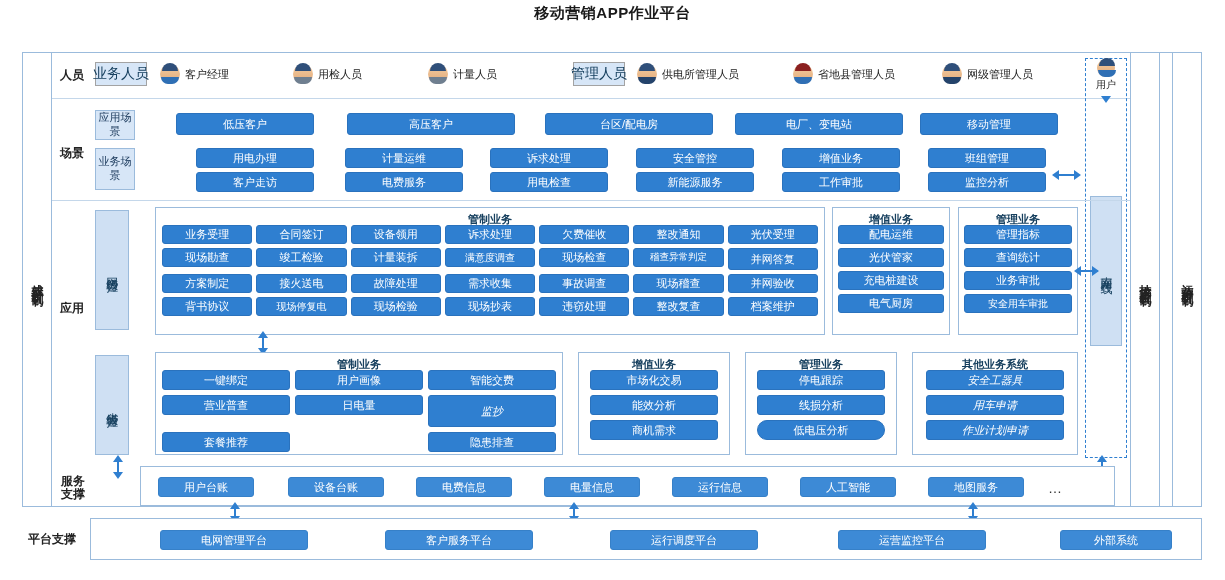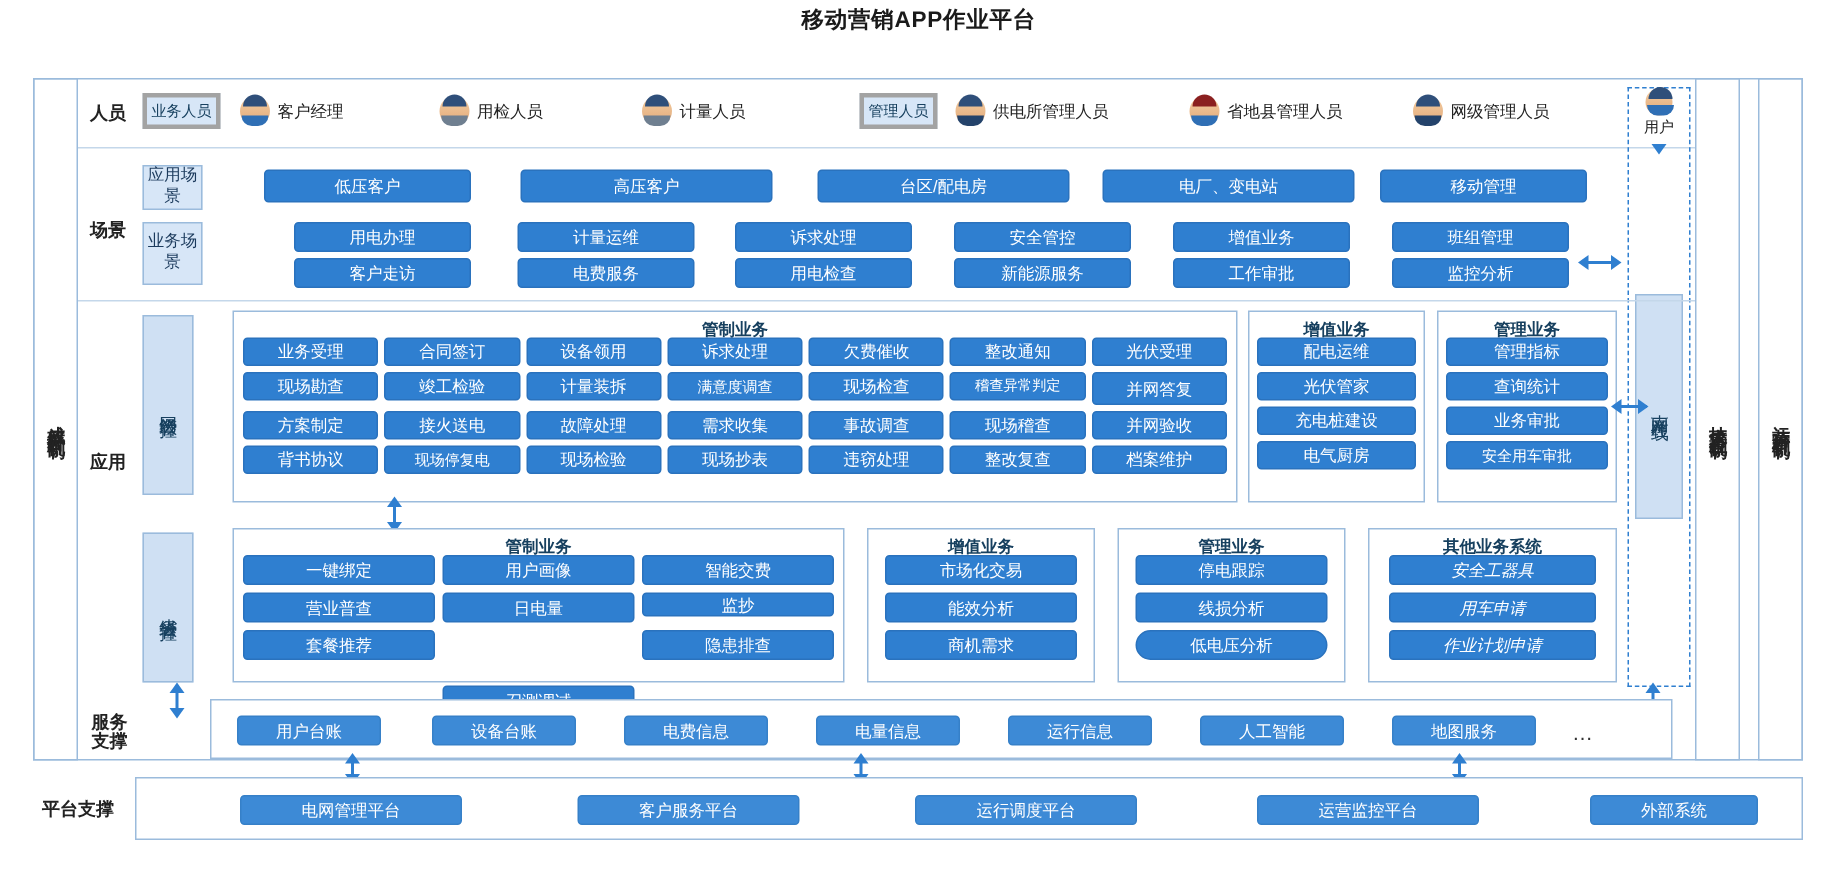--- a/index.html
+++ b/index.html
@@ -43,21 +43,21 @@
     display:flex;align-items:center;justify-content:center;
     font-size:11px;color:#1b3a5c;text-align:center;line-height:1.25;box-sizing:border-box;
   }
   .vsublabel{
     position:absolute;background:#cfe0f3;border:1px solid #9bbbdc;
     display:flex;align-items:center;justify-content:center;
     font-size:12px;color:#17405f;text-align:center;line-height:1.2;box-sizing:border-box;
     writing-mode:vertical-rl;text-orientation:upright;letter-spacing:1px;
   }
   .ptag{
-    background:#d7e6f7;border:3px solid #a3a3a3;font-size:10px;color:#17405f;
+    background:#d7e6f7;border:1px solid #a3a3a3;font-size:14px;color:#17405f;
     padding:4px 3px;box-sizing:border-box;white-space:nowrap;
   }
   .pitem{display:flex;align-items:center;gap:5px;white-space:nowrap;}
   .pitem .nm{font-size:11px;color:#222;font-family:Liberation Serif, serif;}
   .avatar{
     width:20px;height:20px;border-radius:50%;
     background:linear-gradient(#f3cda2,#e2a877);
     position:relative;flex:0 0 auto;display:inline-block;
   }
   .avatar:before{
@@ -297,21 +297,21 @@
 
 <div class="panel" style="left:155px;top:352px;width:408px;height:103px;">
   <div class="panel-title" style="margin-top:4px;">管制业务</div>
 </div>
 <div style="position:absolute;left:162px;top:370px;width:394px;display:grid;grid-template-columns:repeat(3,1fr);gap:5px;">
   <div class="pill" style="height:20px;">一键绑定</div>
   <div class="pill" style="height:20px;">用户画像</div>
   <div class="pill" style="height:20px;">智能交费</div>
   <div class="pill" style="height:20px;">营业普查</div>
   <div class="pill" style="height:20px;">日电量</div>
-  <div class="pill" style="height:16px;">监抄</div>
+  <div class="pill" style="height:32px;font-style:italic;">监抄</div>
   <div class="pill" style="height:20px;">套餐推荐</div>
   <div class="pill" style="height:20px;margin-top:37px;">召测调试</div>
   <div class="pill" style="height:20px;">隐患排查</div>
 </div>
 
 <div class="panel" style="left:578px;top:352px;width:152px;height:103px;">
   <div class="panel-title" style="margin-top:4px;">增值业务</div>
 </div>
 <div style="position:absolute;left:590px;top:370px;width:128px;display:grid;grid-template-columns:1fr;gap:5px;">
   <div class="pill" style="height:20px;">市场化交易</div>

